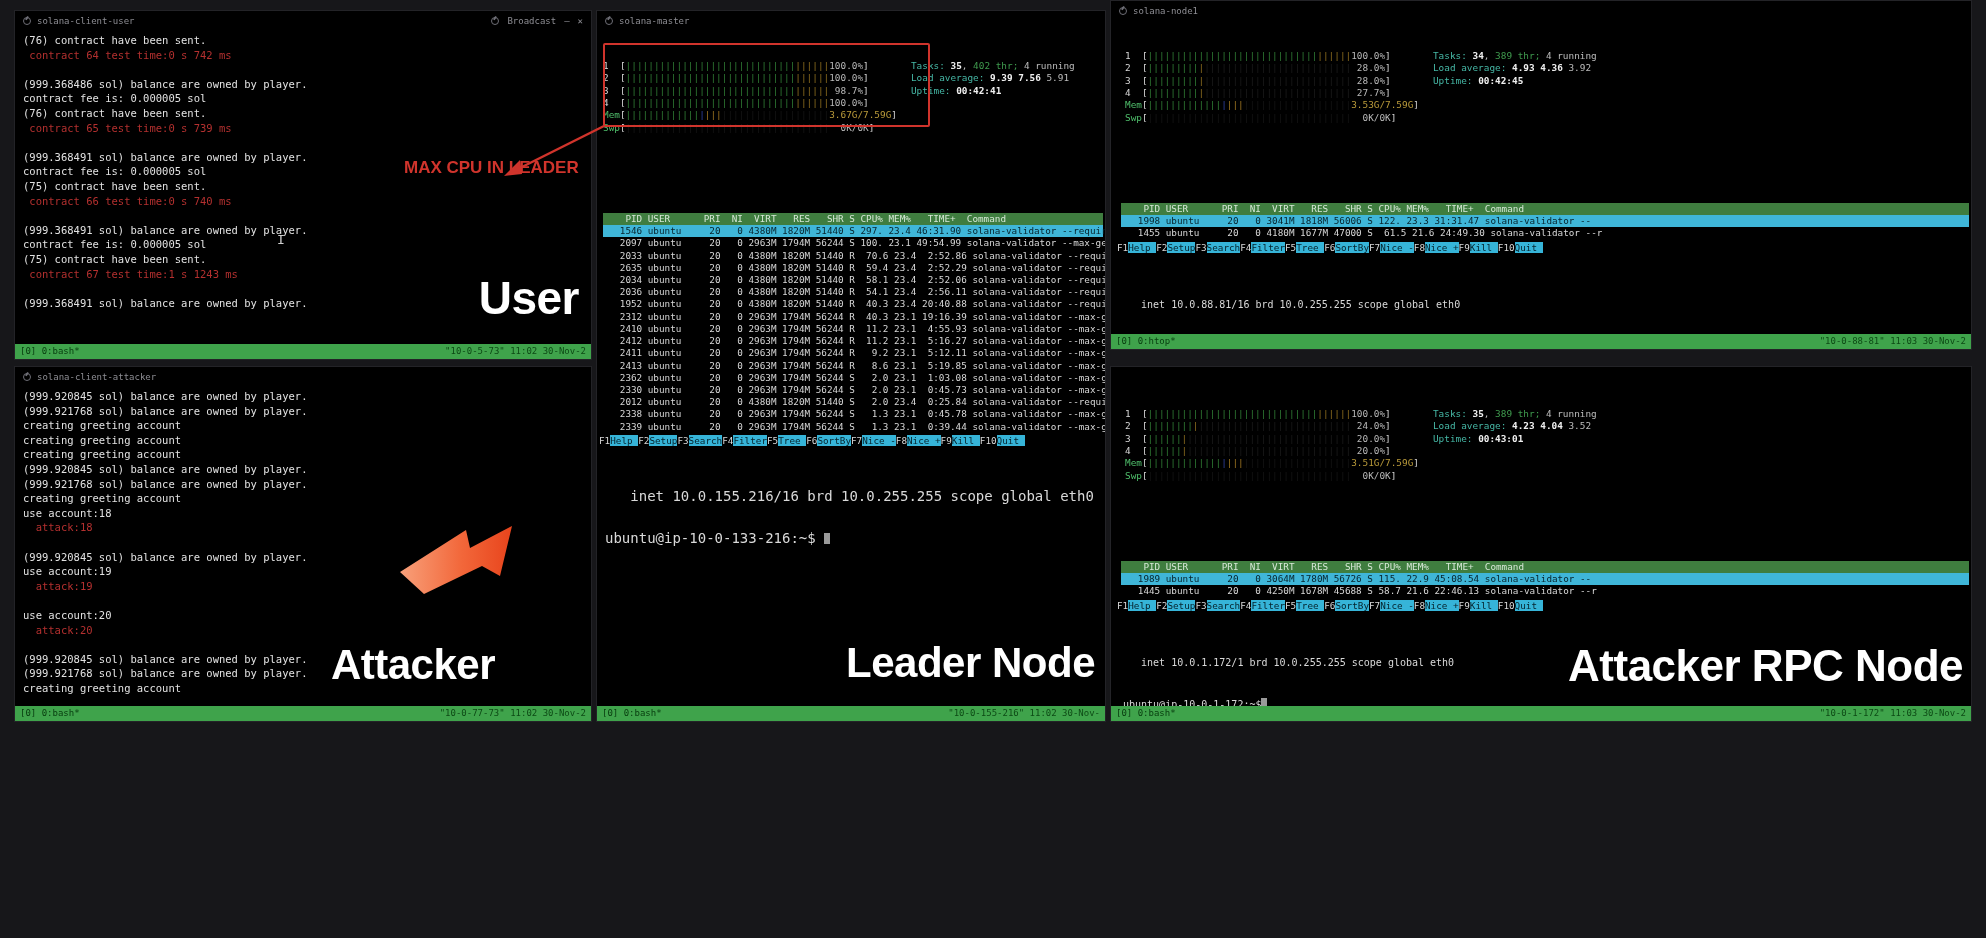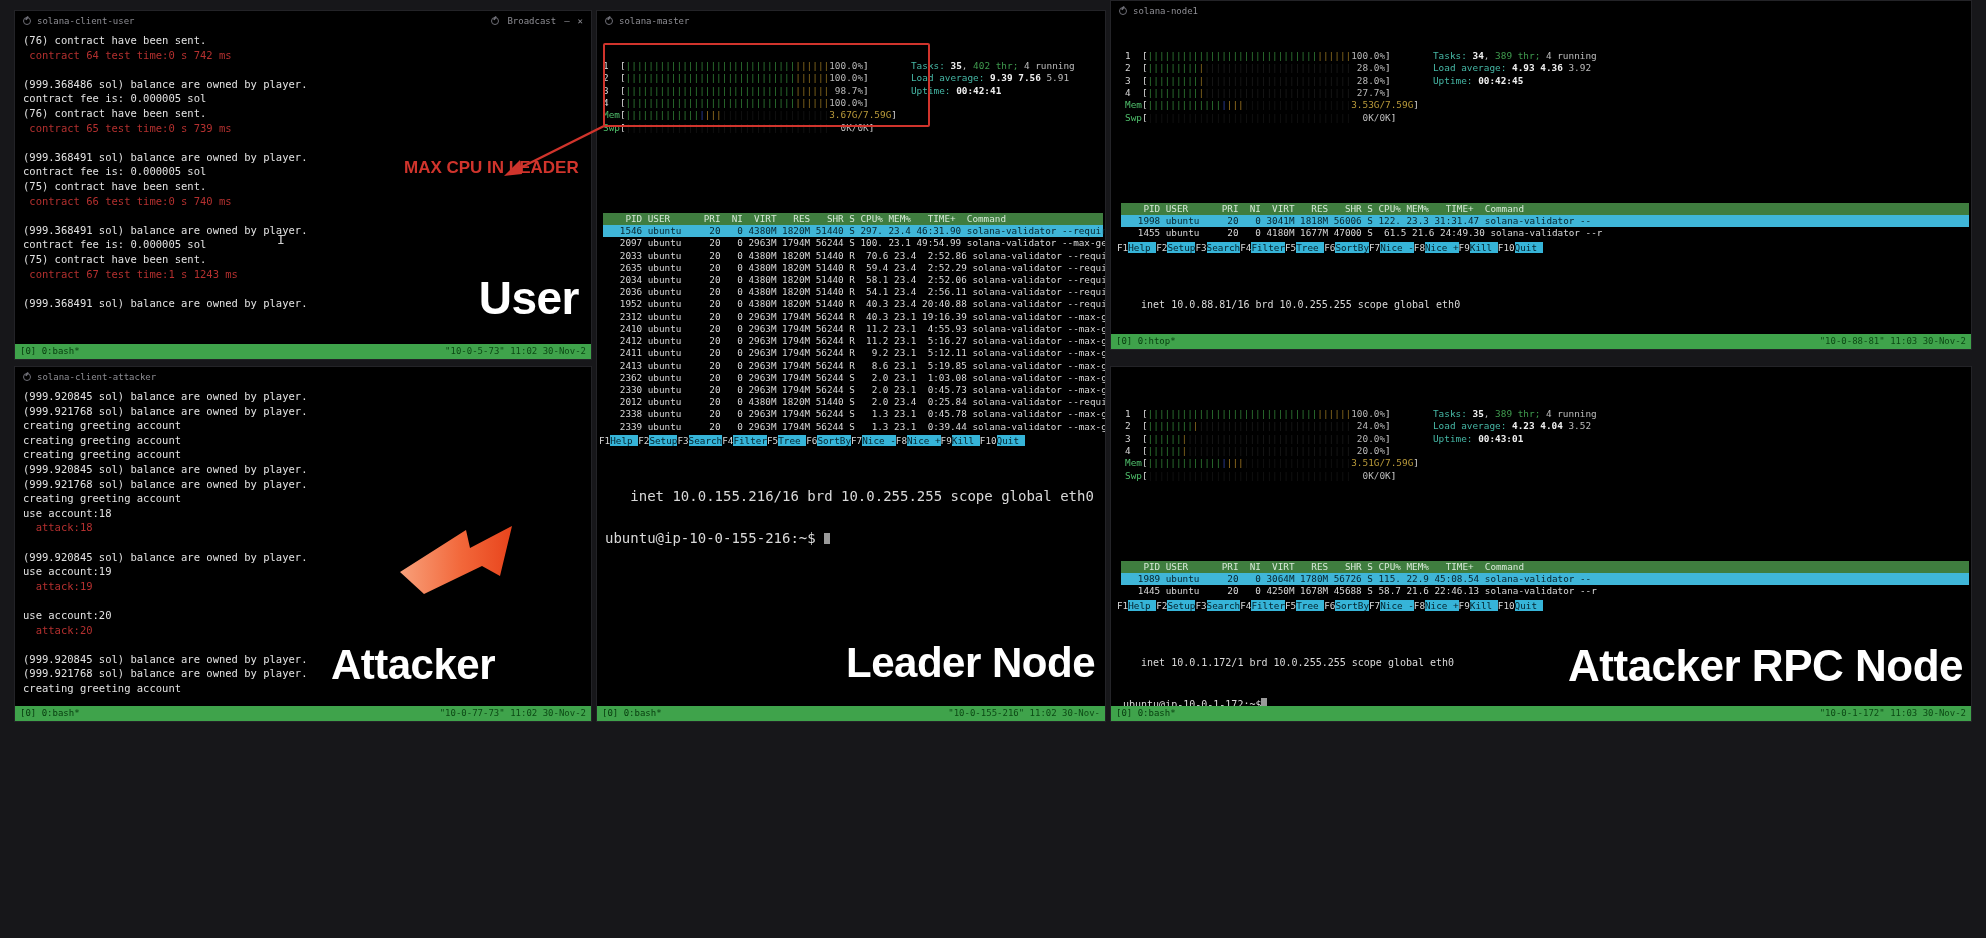--- a/index.html
+++ b/index.html
@@ -216,21 +216,21 @@
       </div>
     </div>
 
     <div class="redbox" style="left:6px; top:32px; width:327px; height:84px;"></div>
 
     <div class="ptable" id="leader-ptable" style="padding:6px 2px 0 6px;"><div class="phead">    PID USER      PRI  NI  VIRT   RES   SHR S CPU% MEM%   TIME+  Command</div><div class="prow sel">   1546 ubuntu     20   0 4380M 1820M 51440 S 297. 23.4 46:31.90 solana-validator --require-tower</div><div class="prow">   2097 ubuntu     20   0 2963M 1794M 56244 S 100. 23.1 49:54.99 solana-validator --max-genesis-arc</div><div class="prow">   2033 ubuntu     20   0 4380M 1820M 51440 R  70.6 23.4  2:52.86 solana-validator --require-tower -</div><div class="prow">   2635 ubuntu     20   0 4380M 1820M 51440 R  59.4 23.4  2:52.29 solana-validator --require-tower -</div><div class="prow">   2034 ubuntu     20   0 4380M 1820M 51440 R  58.1 23.4  2:52.06 solana-validator --require-tower -</div><div class="prow">   2036 ubuntu     20   0 4380M 1820M 51440 R  54.1 23.4  2:56.11 solana-validator --require-tower -</div><div class="prow">   1952 ubuntu     20   0 4380M 1820M 51440 R  40.3 23.4 20:40.88 solana-validator --require-tower -</div><div class="prow">   2312 ubuntu     20   0 2963M 1794M 56244 R  40.3 23.1 19:16.39 solana-validator --max-genesis-arc</div><div class="prow">   2410 ubuntu     20   0 2963M 1794M 56244 R  11.2 23.1  4:55.93 solana-validator --max-genesis-arc</div><div class="prow">   2412 ubuntu     20   0 2963M 1794M 56244 R  11.2 23.1  5:16.27 solana-validator --max-genesis-arc</div><div class="prow">   2411 ubuntu     20   0 2963M 1794M 56244 R   9.2 23.1  5:12.11 solana-validator --max-genesis-arc</div><div class="prow">   2413 ubuntu     20   0 2963M 1794M 56244 R   8.6 23.1  5:19.85 solana-validator --max-genesis-arc</div><div class="prow">   2362 ubuntu     20   0 2963M 1794M 56244 S   2.0 23.1  1:03.08 solana-validator --max-genesis-arc</div><div class="prow">   2330 ubuntu     20   0 2963M 1794M 56244 S   2.0 23.1  0:45.73 solana-validator --max-genesis-arc</div><div class="prow">   2012 ubuntu     20   0 4380M 1820M 51440 S   2.0 23.4  0:25.84 solana-validator --require-tower -</div><div class="prow">   2338 ubuntu     20   0 2963M 1794M 56244 S   1.3 23.1  0:45.78 solana-validator --max-genesis-arc</div><div class="prow">   2339 ubuntu     20   0 2963M 1794M 56244 S   1.3 23.1  0:39.44 solana-validator --max-genesis-arc</div></div>
     <div class="fkeys" id="leader-fkeys" style="padding:1px 0 0 2px;"><span class="fk-n">F1</span><span class="fk-l">Help </span><span class="fk-n">F2</span><span class="fk-l">Setup</span><span class="fk-n">F3</span><span class="fk-l">Search</span><span class="fk-n">F4</span><span class="fk-l">Filter</span><span class="fk-n">F5</span><span class="fk-l">Tree </span><span class="fk-n">F6</span><span class="fk-l">SortBy</span><span class="fk-n">F7</span><span class="fk-l">Nice -</span><span class="fk-n">F8</span><span class="fk-l">Nice +</span><span class="fk-n">F9</span><span class="fk-l">Kill </span><span class="fk-n">F10</span><span class="fk-l">Quit </span></div>
 
     <div class="console" style="padding-top:14px; font-size:14px; line-height:14px;">
       <div class="ln">   inet 10.0.155.216/16 brd 10.0.255.255 scope global eth0</div>
-      <div class="ln"><span>ubuntu@ip-10-0-155-216:~$ </span><span class="cursor-block"></span></div>
+      <div class="ln"><span>ubuntu@ip-10-0-133-216:~$ </span><span class="cursor-block"></span></div>
     </div>
 
     <div class="tmuxbar">
       <span class="l">[0] 0:bash*</span>
       <span class="r">"10-0-155-216" 11:02 30-Nov-</span>
     </div>
     <div class="caption" style="right:10px; bottom:34px; font-size:42px;">Leader Node</div>
   </div>
 
   <svg class="overlay" style="left:500px; top:122px; width:110px; height:56px;" viewBox="0 0 110 56">

